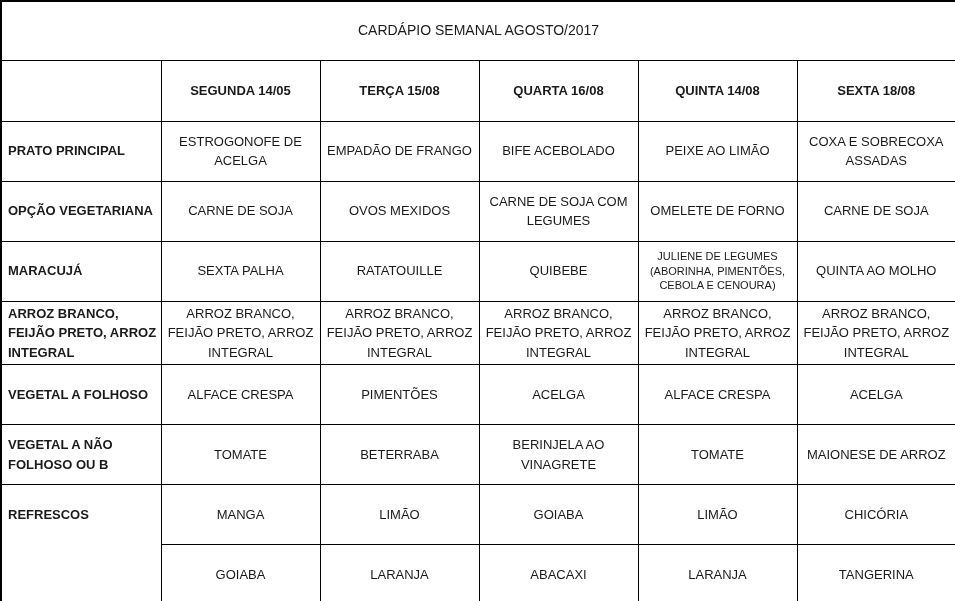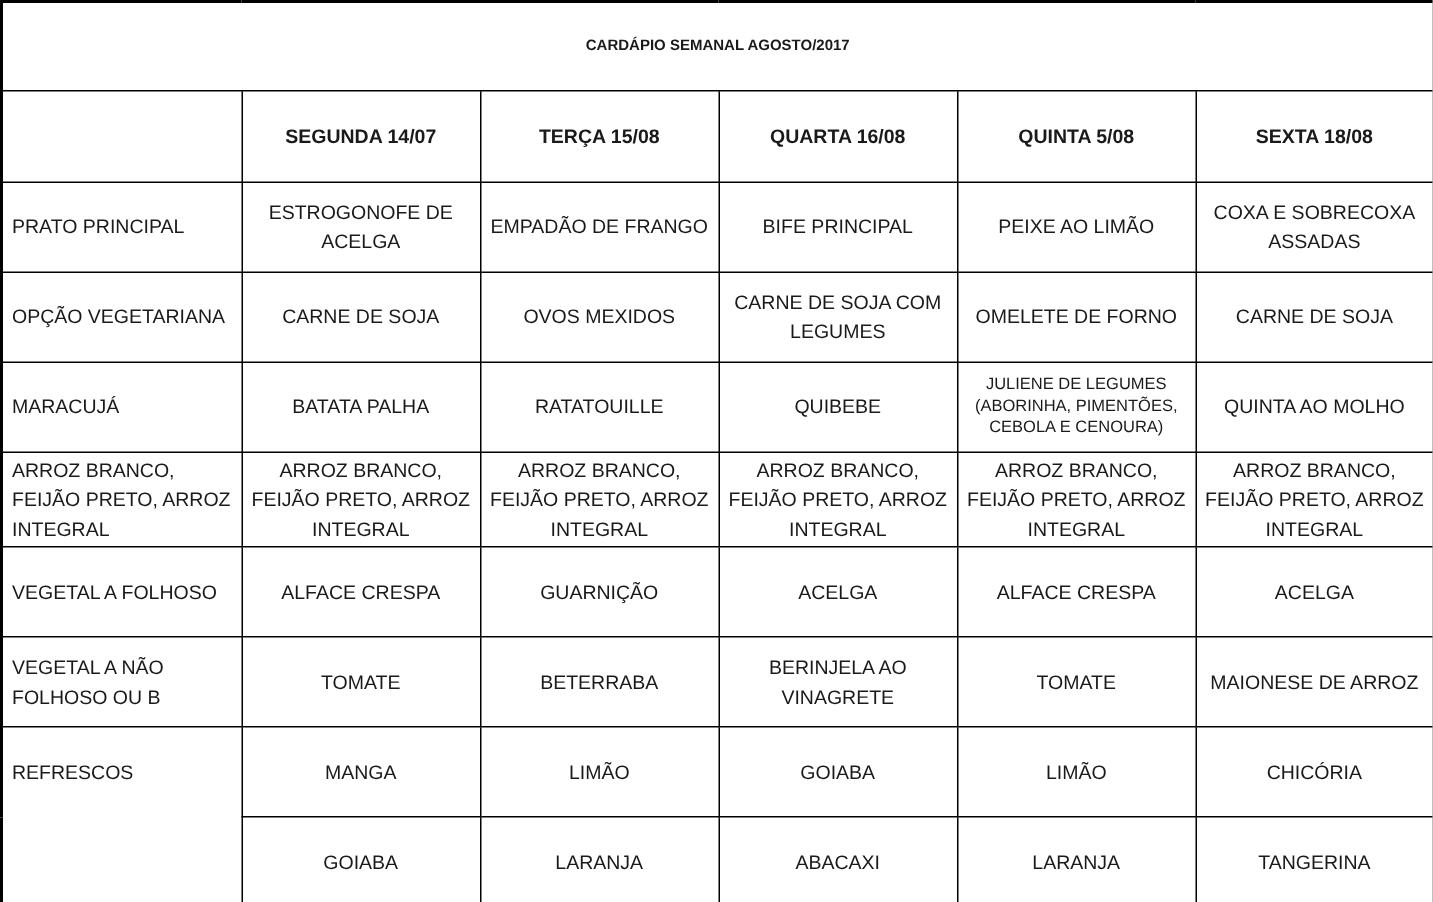--- a/index.html
+++ b/index.html
@@ -2,24 +2,24 @@
 <html><head>
 <meta charset="utf-8">
 <style>
   html,body{margin:0;padding:0;background:#fff;}
   body{font-family:"Liberation Sans", sans-serif;color:#1a1a1a;}
   table{border-collapse:collapse;table-layout:fixed;width:955px;height:601px;
         border:2px solid #000;}
   td{border:1px solid #000;text-align:center;vertical-align:middle;
      font-size:13px;line-height:1.5;padding:2px 5px;overflow:hidden;
      box-sizing:border-box;}
-  tr.title-row td{height:59px;font-weight:bold;font-size:10px;border-bottom:1px solid #000;}
+  tr.title-row td{height:59px;font-weight:normal;font-size:14px;border-bottom:1px solid #000;}
   tr.header-row td{height:61px;font-weight:bold;}
   tr.data-row td{height:60px;}
-  td.label{font-weight:normal;text-align:left;padding-left:6px;padding-right:4px;}
+  td.label{font-weight:bold;text-align:left;padding-left:6px;padding-right:4px;}
   td.label-top{vertical-align:top;padding-top:20px;}
   td.small{font-size:11px;line-height:1.35;padding:1px 3px;margin-left:36px;}
 </style>
 </head>
 <body>
 
 <table>
   <colgroup>
     <col style="width:160px">
       <col style="width:159px">
@@ -29,67 +29,67 @@
       <col style="width:159px">
   </colgroup>
 
   <tbody>
       <tr class="title-row">
     <td colspan="6">CARDÁPIO SEMANAL AGOSTO/2017</td>
   </tr>
 
   <tr class="header-row">
     <td></td>
-    <td>SEGUNDA  14/07</td>
+    <td>SEGUNDA  14/05</td>
     <td>TERÇA 15/08</td>
     <td>QUARTA 16/08</td>
-    <td>QUINTA 5/08</td>
+    <td>QUINTA 14/08</td>
     <td>SEXTA 18/08</td>
   </tr>
 
   <tr class="data-row">
     <td class="label">PRATO PRINCIPAL</td>
     <td>ESTROGONOFE DE ACELGA</td>
     <td>EMPADÃO DE FRANGO</td>
-    <td>BIFE PRINCIPAL</td>
+    <td>BIFE ACEBOLADO</td>
     <td>PEIXE AO LIMÃO</td>
     <td>COXA E SOBRECOXA ASSADAS</td>
   </tr>
 
   <tr class="data-row">
     <td class="label">OPÇÃO VEGETARIANA</td>
     <td>CARNE DE SOJA</td>
     <td>OVOS MEXIDOS</td>
     <td>CARNE DE SOJA COM LEGUMES</td>
     <td>OMELETE DE FORNO</td>
     <td>CARNE DE SOJA</td>
   </tr>
 
   <tr class="data-row">
     <td class="label">MARACUJÁ</td>
-    <td>BATATA PALHA</td>
+    <td>SEXTA PALHA</td>
     <td>RATATOUILLE</td>
     <td>QUIBEBE</td>
     <td class="small">JULIENE DE LEGUMES (ABORINHA, PIMENTÕES, CEBOLA E CENOURA)</td>
     <td>QUINTA AO MOLHO</td>
   </tr>
 
   <tr class="data-row">
     <td class="label">ARROZ BRANCO, FEIJÃO PRETO, ARROZ INTEGRAL</td>
     <td>ARROZ BRANCO, FEIJÃO PRETO, ARROZ INTEGRAL</td>
     <td>ARROZ BRANCO, FEIJÃO PRETO, ARROZ INTEGRAL</td>
     <td>ARROZ BRANCO, FEIJÃO PRETO, ARROZ INTEGRAL</td>
     <td>ARROZ BRANCO, FEIJÃO PRETO, ARROZ INTEGRAL</td>
     <td>ARROZ BRANCO, FEIJÃO PRETO, ARROZ INTEGRAL</td>
   </tr>
 
   <tr class="data-row">
     <td class="label">VEGETAL A FOLHOSO</td>
     <td>ALFACE CRESPA</td>
-    <td>GUARNIÇÃO</td>
+    <td>PIMENTÕES</td>
     <td>ACELGA</td>
     <td>ALFACE CRESPA</td>
     <td>ACELGA</td>
   </tr>
 
   <tr class="data-row">
     <td class="label">VEGETAL A NÃO FOLHOSO OU B</td>
     <td>TOMATE</td>
     <td>BETERRABA</td>
     <td>BERINJELA AO VINAGRETE</td>

